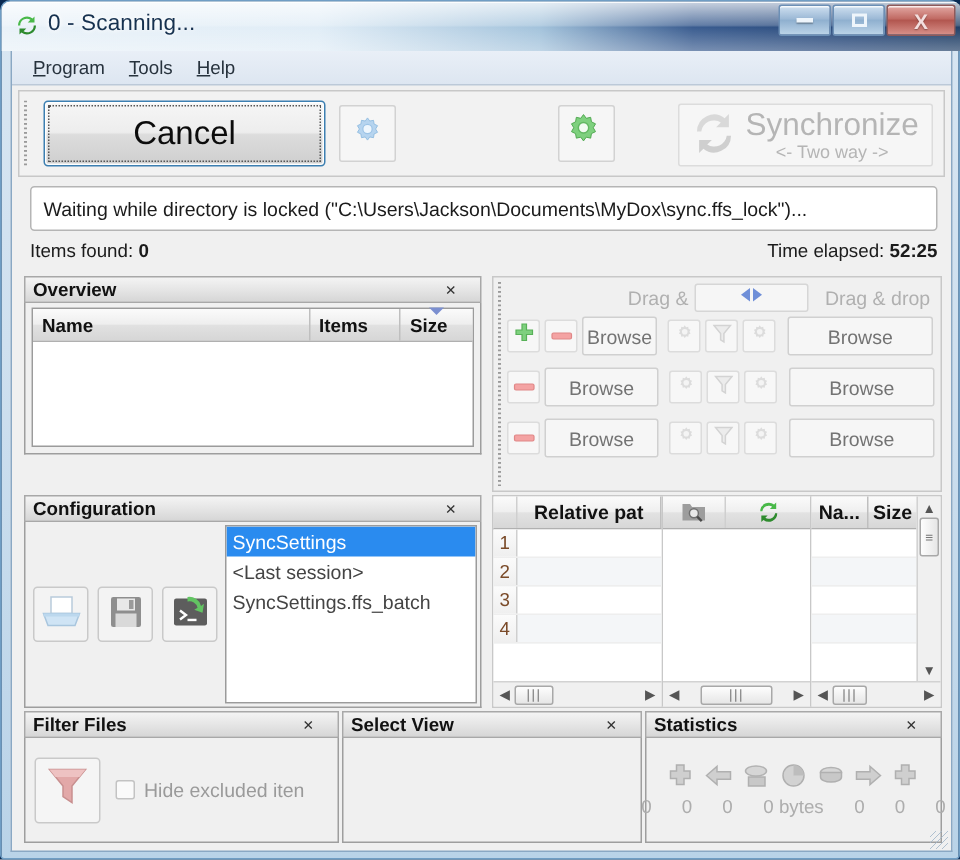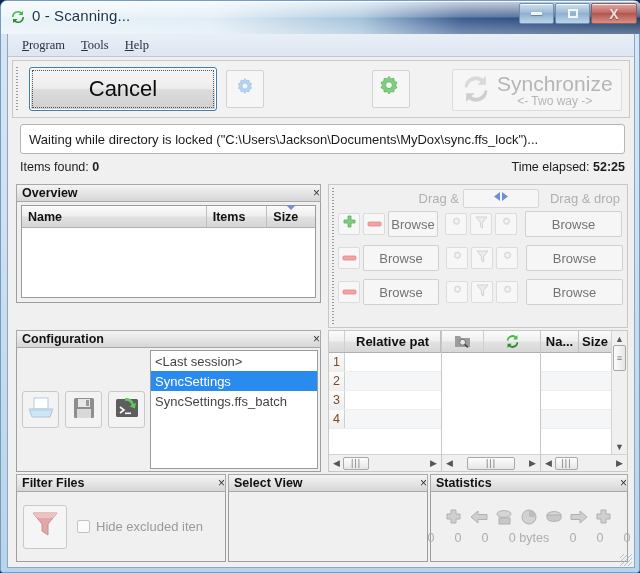--- a/index.html
+++ b/index.html
@@ -62,21 +62,21 @@
     box-sizing:border-box;
     background:#f0f0f0;
     border:1px solid #8aa8c4;
     border-top:none;
   }
   
   #menubar{
     position:absolute;left:0;top:0;width:100%;height:23px;
     background:linear-gradient(180deg,#e9eff7 0%,#dde6f1 100%);
     border-bottom:1px solid #bcc9d8;
-    display:flex;align-items:center;padding-left:6px;box-sizing:border-box;font-family:Liberation Serif, serif;
+    display:flex;align-items:center;padding-left:6px;box-sizing:border-box;
   }
   .menu-item{
     padding:3px 8px;color:#27323d;font-size:12.5px;cursor:default;
   }
   .menu-item u{text-decoration:underline;}
 
   
   #toolbar{
     position:absolute;left:4px;top:26px;width:618px;height:58px;
     box-sizing:border-box;
@@ -134,21 +134,21 @@
     font-size:12.5px;color:#1b1b1b;
   }
   #statline b{font-weight:bold;}
 
   
   .pane-caption{
     height:18px;box-sizing:border-box;
     background:linear-gradient(180deg,#f4f4f4 0%,#e4e4e4 55%,#d6d6d6 100%);
     border:1px solid #a8a8a8;
     display:flex;align-items:center;justify-content:space-between;
-    padding:0 0 0 5px;
+    padding:0 16px 0 5px;
     font-size:12.5px;font-weight:bold;color:#111;
   }
   .pane-caption .x{font-size:12px;font-weight:normal;color:#333;cursor:default;}
 
   
   #overview{position:absolute;left:8px;top:150px;width:305px;height:144px;}
   #overview .body{
     position:absolute;left:0;top:18px;width:305px;height:101px;box-sizing:border-box;
     background:#f0f0f0;border:1px solid #9e9e9e;border-top:none;
     padding:3px 4px 4px 4px;
@@ -574,22 +574,22 @@
               <svg width="26" height="24" viewBox="0 0 26 24">
                 <rect x="2" y="3" width="22" height="18" rx="1.5" fill="#5d5d5d"></rect>
                 <path d="M6 11l4 3-4 3" fill="none" stroke="#fff" stroke-width="1.6"></path>
                 <rect x="11" y="16.5" width="6" height="1.6" fill="#fff"></rect>
                 <path d="M11 2a8 8 0 0 1 9 6l2-1.5-1 6-5.5-2 2.2-1.4A5.5 5.5 0 0 0 11 5z" fill="#62c462"></path>
               </svg>
             </span>
           </div>
         </div>
         <div class="cfg-list">
+          <div class="cfg-row sel">SyncSettings</div>
           <div class="cfg-row">&lt;Last session&gt;</div>
-          <div class="cfg-row sel">SyncSettings</div>
           <div class="cfg-row">SyncSettings.ffs_batch</div>
         </div>
       </div>
     </div>
 
     <div id="grids">
 
       <div class="gcol" style="width:113px;border-right:1px solid #c8c8c8">
         <div class="ghead">
           <div class="hc" style="width:16px;border-right:1px solid #cfcfcf"></div>

